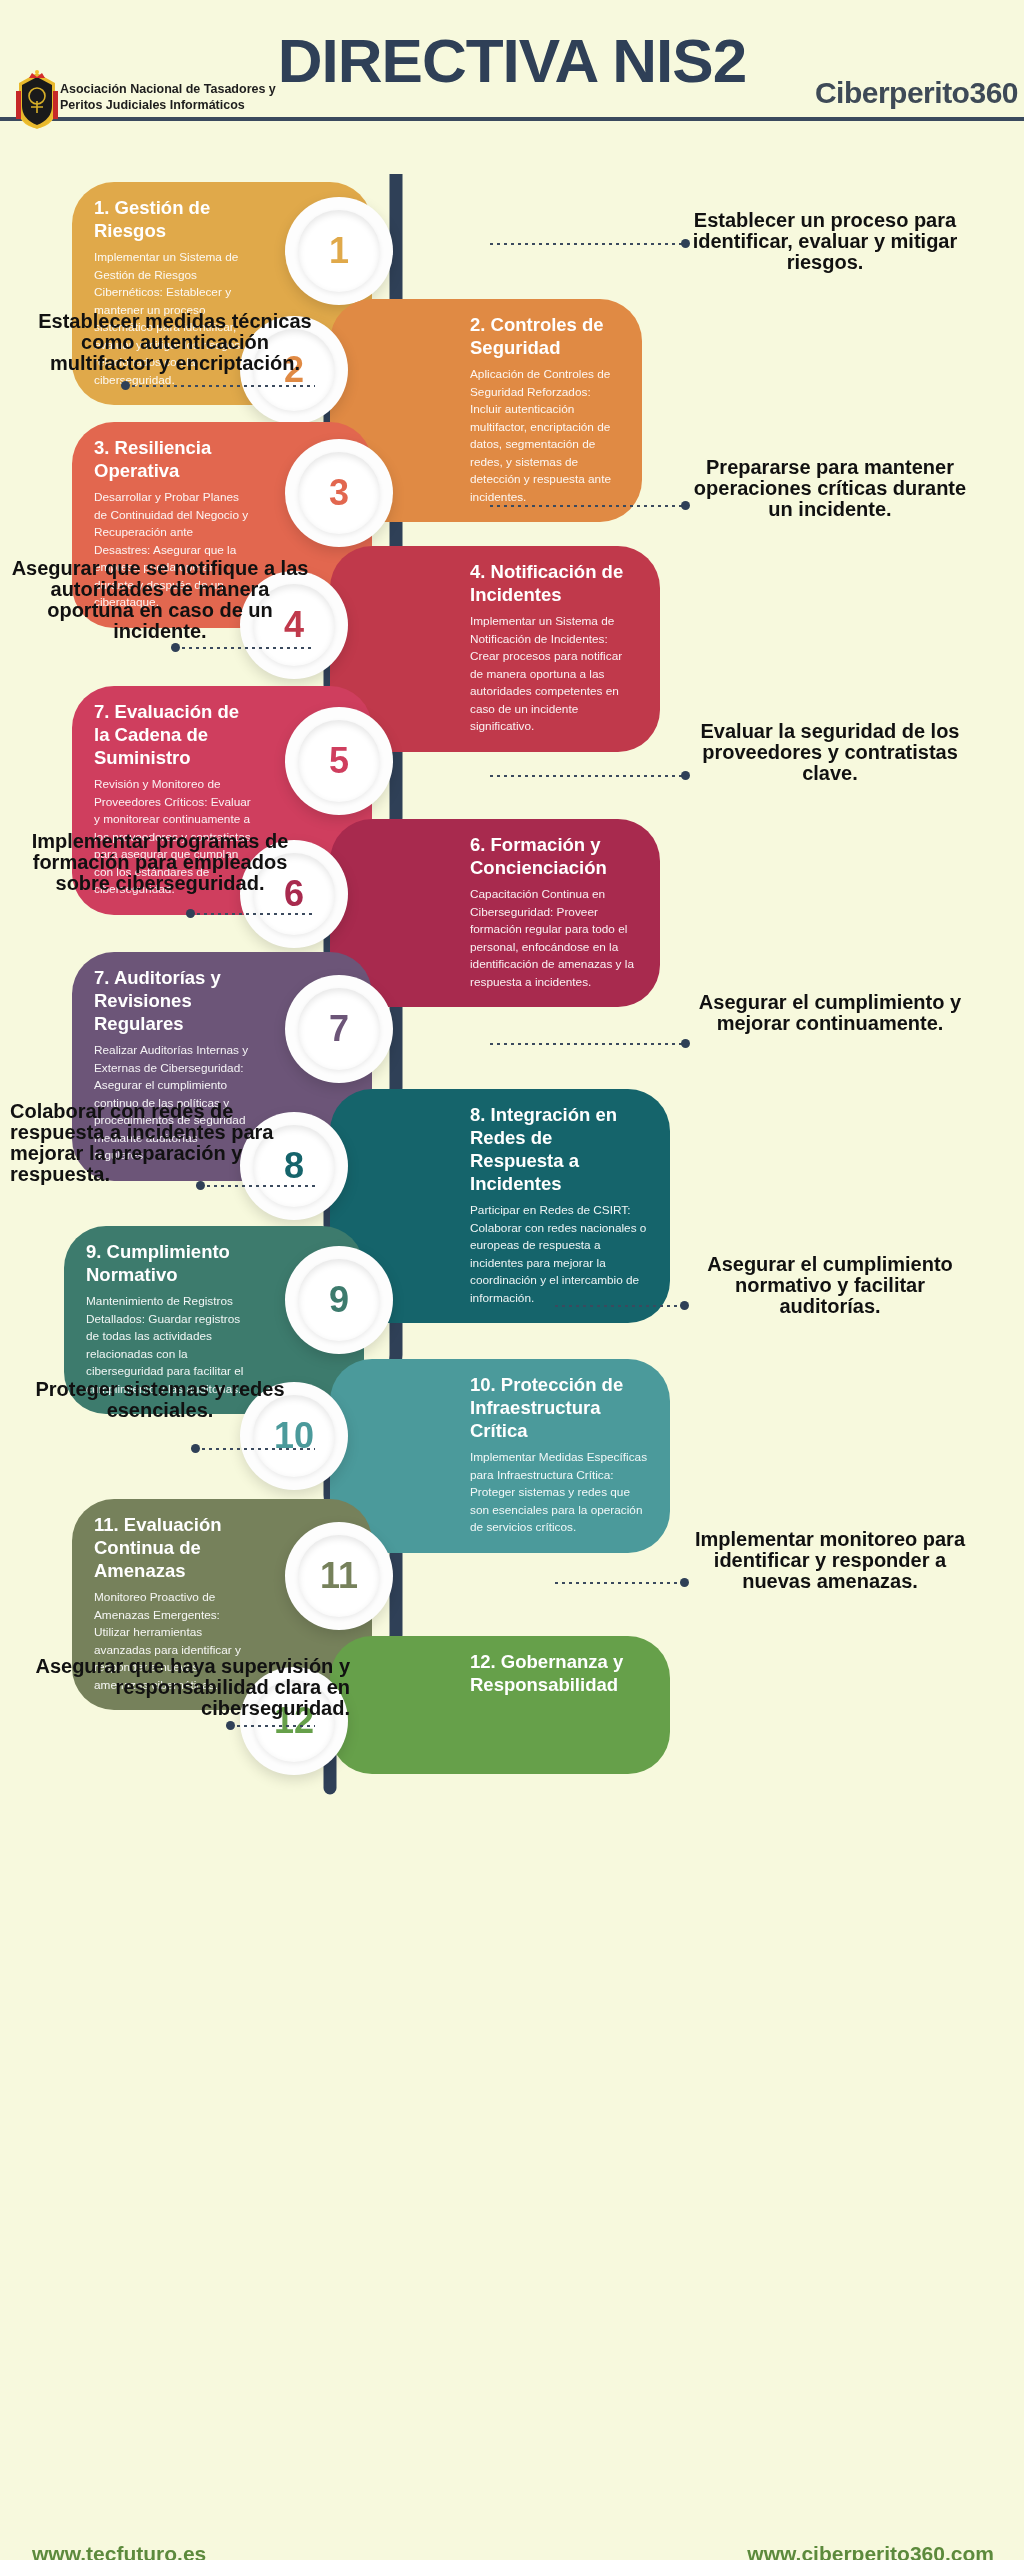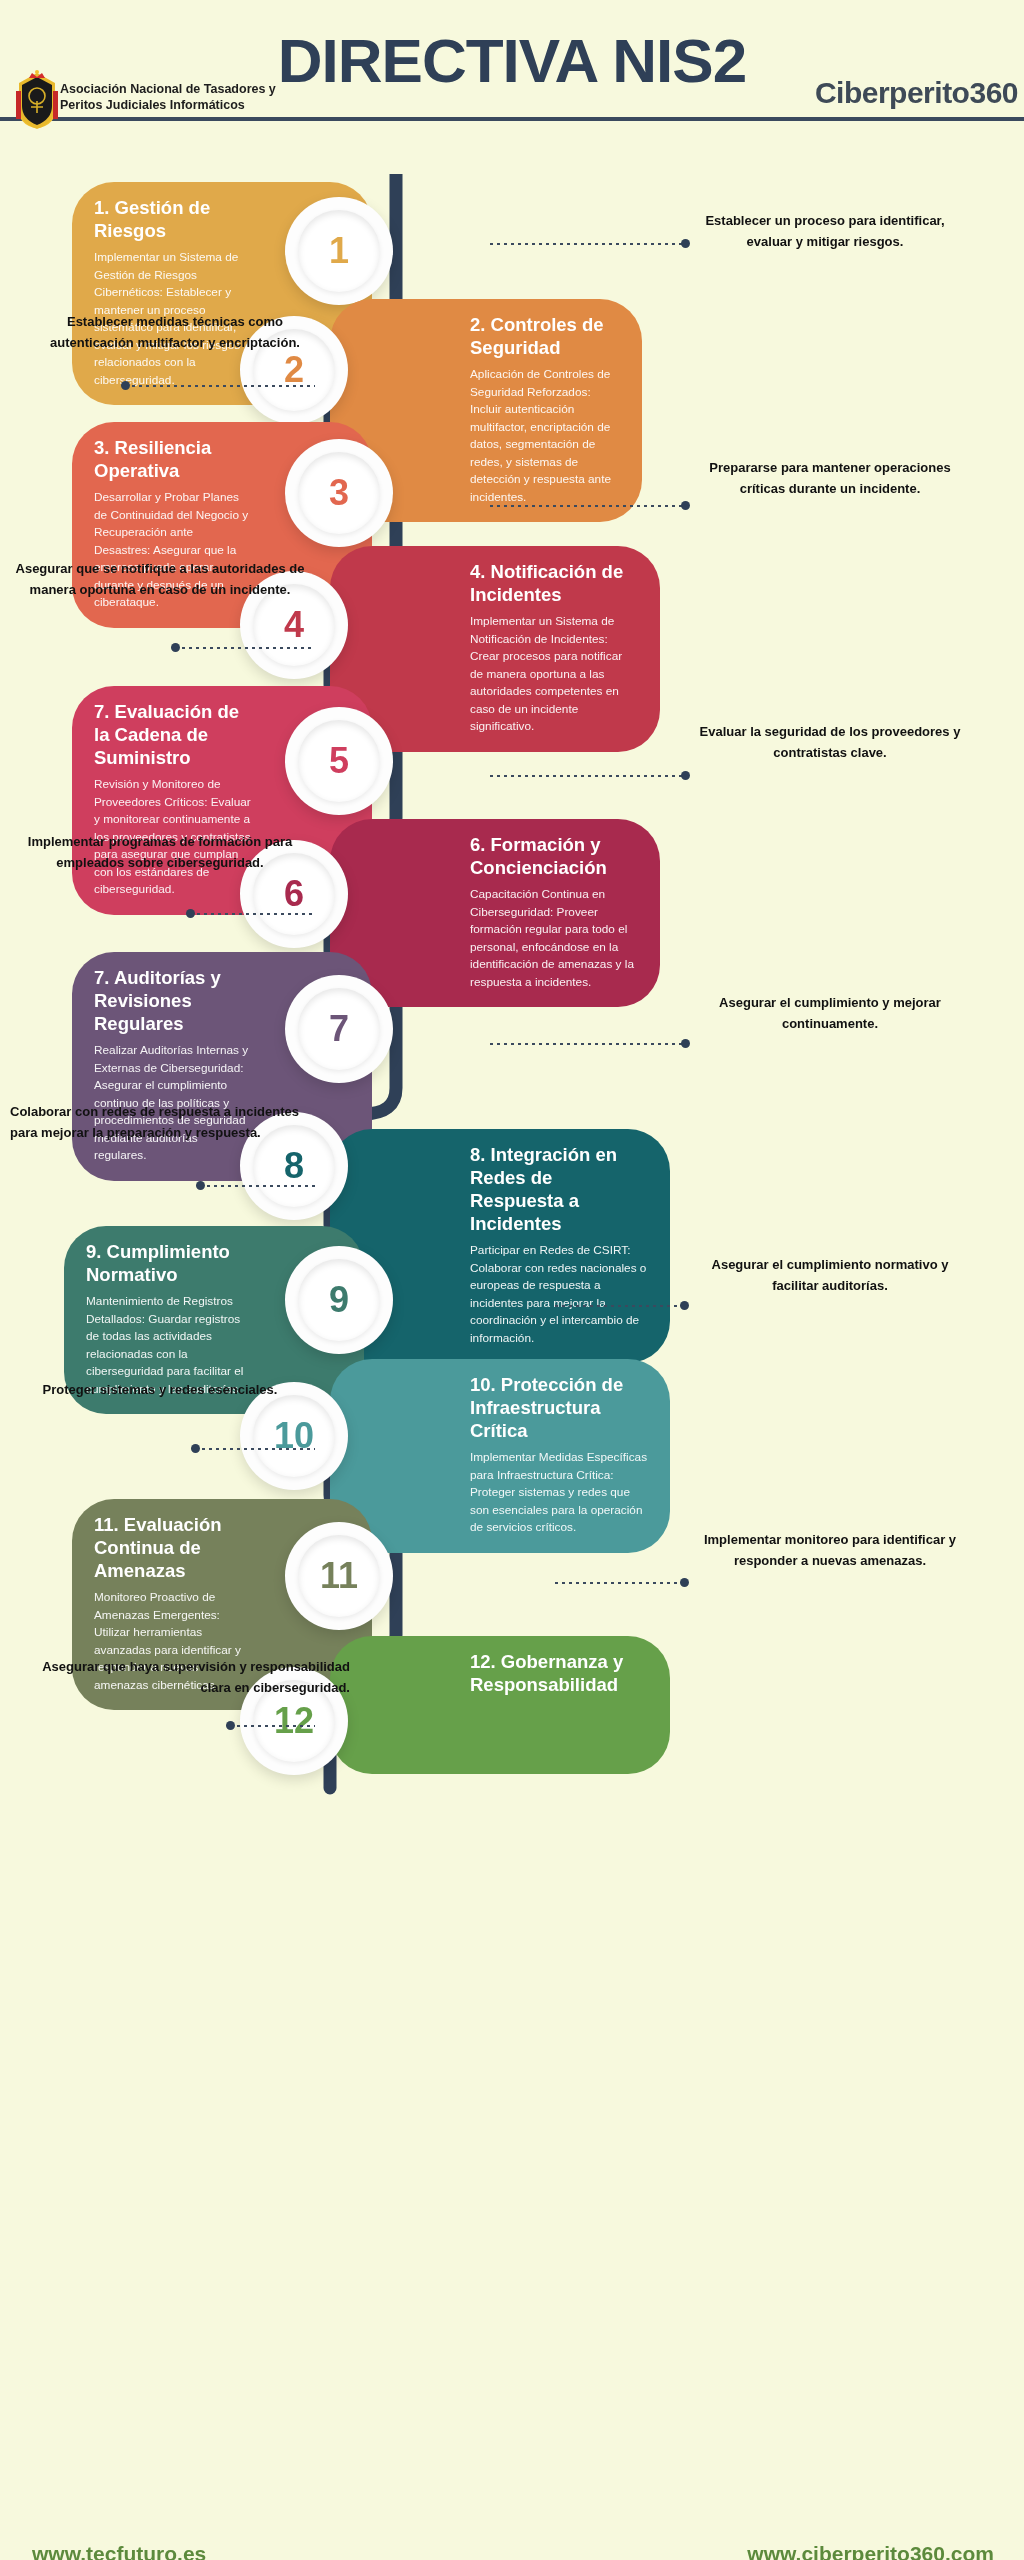--- a/index.html
+++ b/index.html
@@ -51,21 +51,21 @@
     display:flex;align-items:center;justify-content:center;
   }
   .badge .ring{
     width:82px;height:82px;border-radius:50%;
     background:#ffffff;
     box-shadow:inset 0 3px 7px rgba(0,0,0,.10), 0 2px 5px rgba(0,0,0,.07);
     display:flex;align-items:center;justify-content:center;
   }
   .badge .num{font-size:36px;font-weight:700;line-height:1;}
   .note{
-    position:absolute;font-size:13px;line-height:21px;font-weight:700;color:#111111;
+    position:absolute;font-size:20px;line-height:21px;font-weight:700;color:#111111;
   }
   .dots{position:absolute;height:3px;}
   .dots .line{
     position:absolute;top:1px;left:0;height:2px;width:100%;
     background-image:repeating-linear-gradient(to right,#3b4a5e 0 3px,transparent 3px 7px);
   }
   .dots .dot{
     position:absolute;top:-3px;width:9px;height:9px;border-radius:50%;background:#2f4057;
   }
   
@@ -200,21 +200,21 @@
       <div class="badge" style="left: 285px; top: 801px;">
         <div class="ring">
           <span class="num" style="color: rgb(108, 85, 120);">7</span>
         </div>
       </div>
       <div class="note" style="top: 818px; left: 690px; width: 280px; text-align: center;">Asegurar el cumplimiento y mejorar continuamente.</div>
       <div class="dots" style="left: 490px; top: 868px; width: 196px;">
         <div class="line"></div>
         <div class="dot" style="right: -4px;"></div>
       </div>
-      <div class="card" style="background: rgb(21, 100, 107); top: 915px; left: 330px; width: 340px; min-height: 122px; padding-left: 140px; margin-top: 40px;">
+      <div class="card" style="background: rgb(21, 100, 107); top: 915px; left: 330px; width: 340px; min-height: 122px; padding-left: 140px;">
         <div class="card-title">8. Integración en Redes de Respuesta a Incidentes</div>
         <div class="card-body">Participar en Redes de CSIRT: Colaborar con redes nacionales o europeas de respuesta a incidentes para mejorar la coordinación y el intercambio de información.</div>
       </div>
       <div class="badge" style="left: 240px; top: 938px;">
         <div class="ring">
           <span class="num" style="color: rgb(21, 100, 107);">8</span>
         </div>
       </div>
       <div class="note" style="top: 927px; left: 10px; width: 300px; text-align: left;">Colaborar con redes de respuesta a incidentes para mejorar la preparación y respuesta.</div>
       <div class="dots" style="left: 200px; top: 1010px; width: 115px;">

